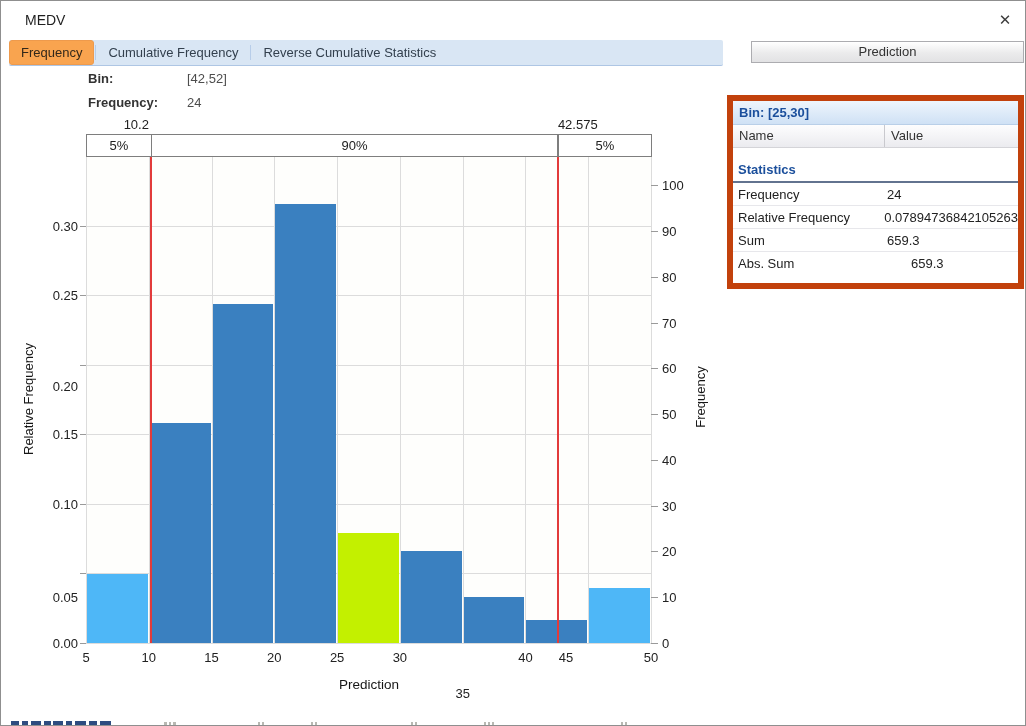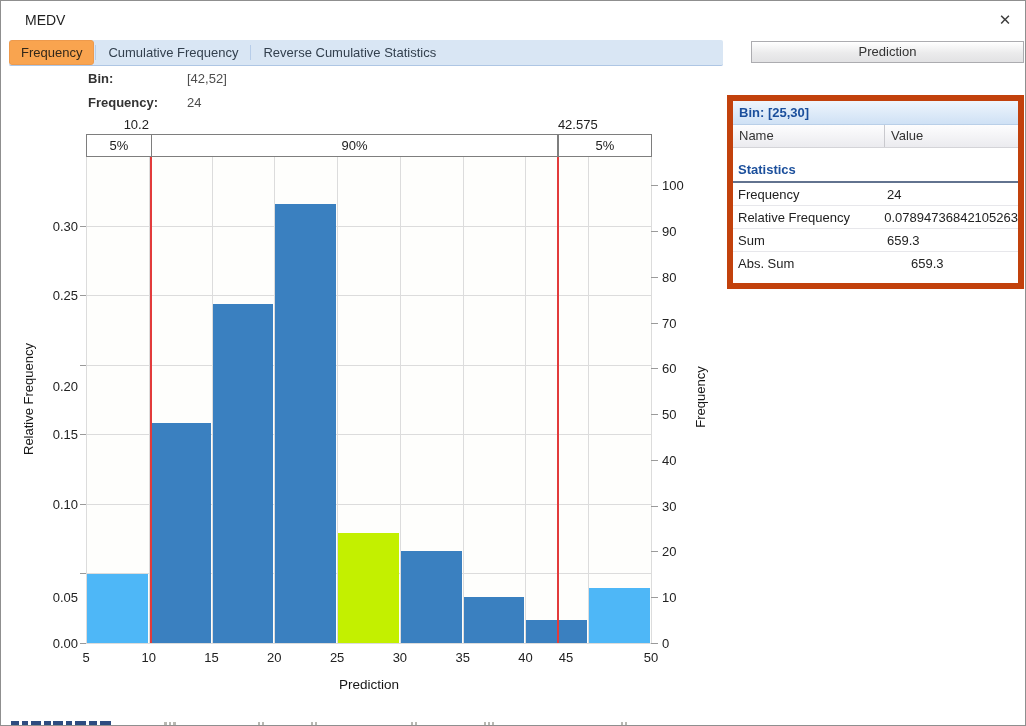--- a/index.html
+++ b/index.html
@@ -187,21 +187,21 @@
       <div class="tick-label-right" style="left: 661px; top: 230.064px;">90</div>
       <div class="tick-dash" style="left: 650px; top: 230.064px; width: 7px; height: 1px;"></div>
       <div class="tick-label-right" style="left: 661px; top: 184.293px;">100</div>
       <div class="tick-dash" style="left: 650px; top: 184.293px; width: 7px; height: 1px;"></div>
       <div class="tick-label-x" style="left: 85px;">5</div>
       <div class="tick-label-x" style="left: 147.778px;">10</div>
       <div class="tick-label-x" style="left: 210.556px;">15</div>
       <div class="tick-label-x" style="left: 273.333px;">20</div>
       <div class="tick-label-x" style="left: 336.111px;">25</div>
       <div class="tick-label-x" style="left: 398.889px;">30</div>
-      <div class="tick-label-x" style="left: 461.667px;">35</div>
+      <div class="tick-label-x" style="left: 461.667px; margin-top: 36px;">35</div>
       <div class="tick-label-x" style="left: 524.444px;">40</div>
       <div class="tick-label-x" style="left: 565px;">45</div>
       <div class="tick-label-x" style="left: 650px;">50</div>
     </div>
 
   <div class="pred-header">Prediction</div>
 
 
   <div class="bin-table">
     <div class="bin-title">Bin: [25,30]</div>

